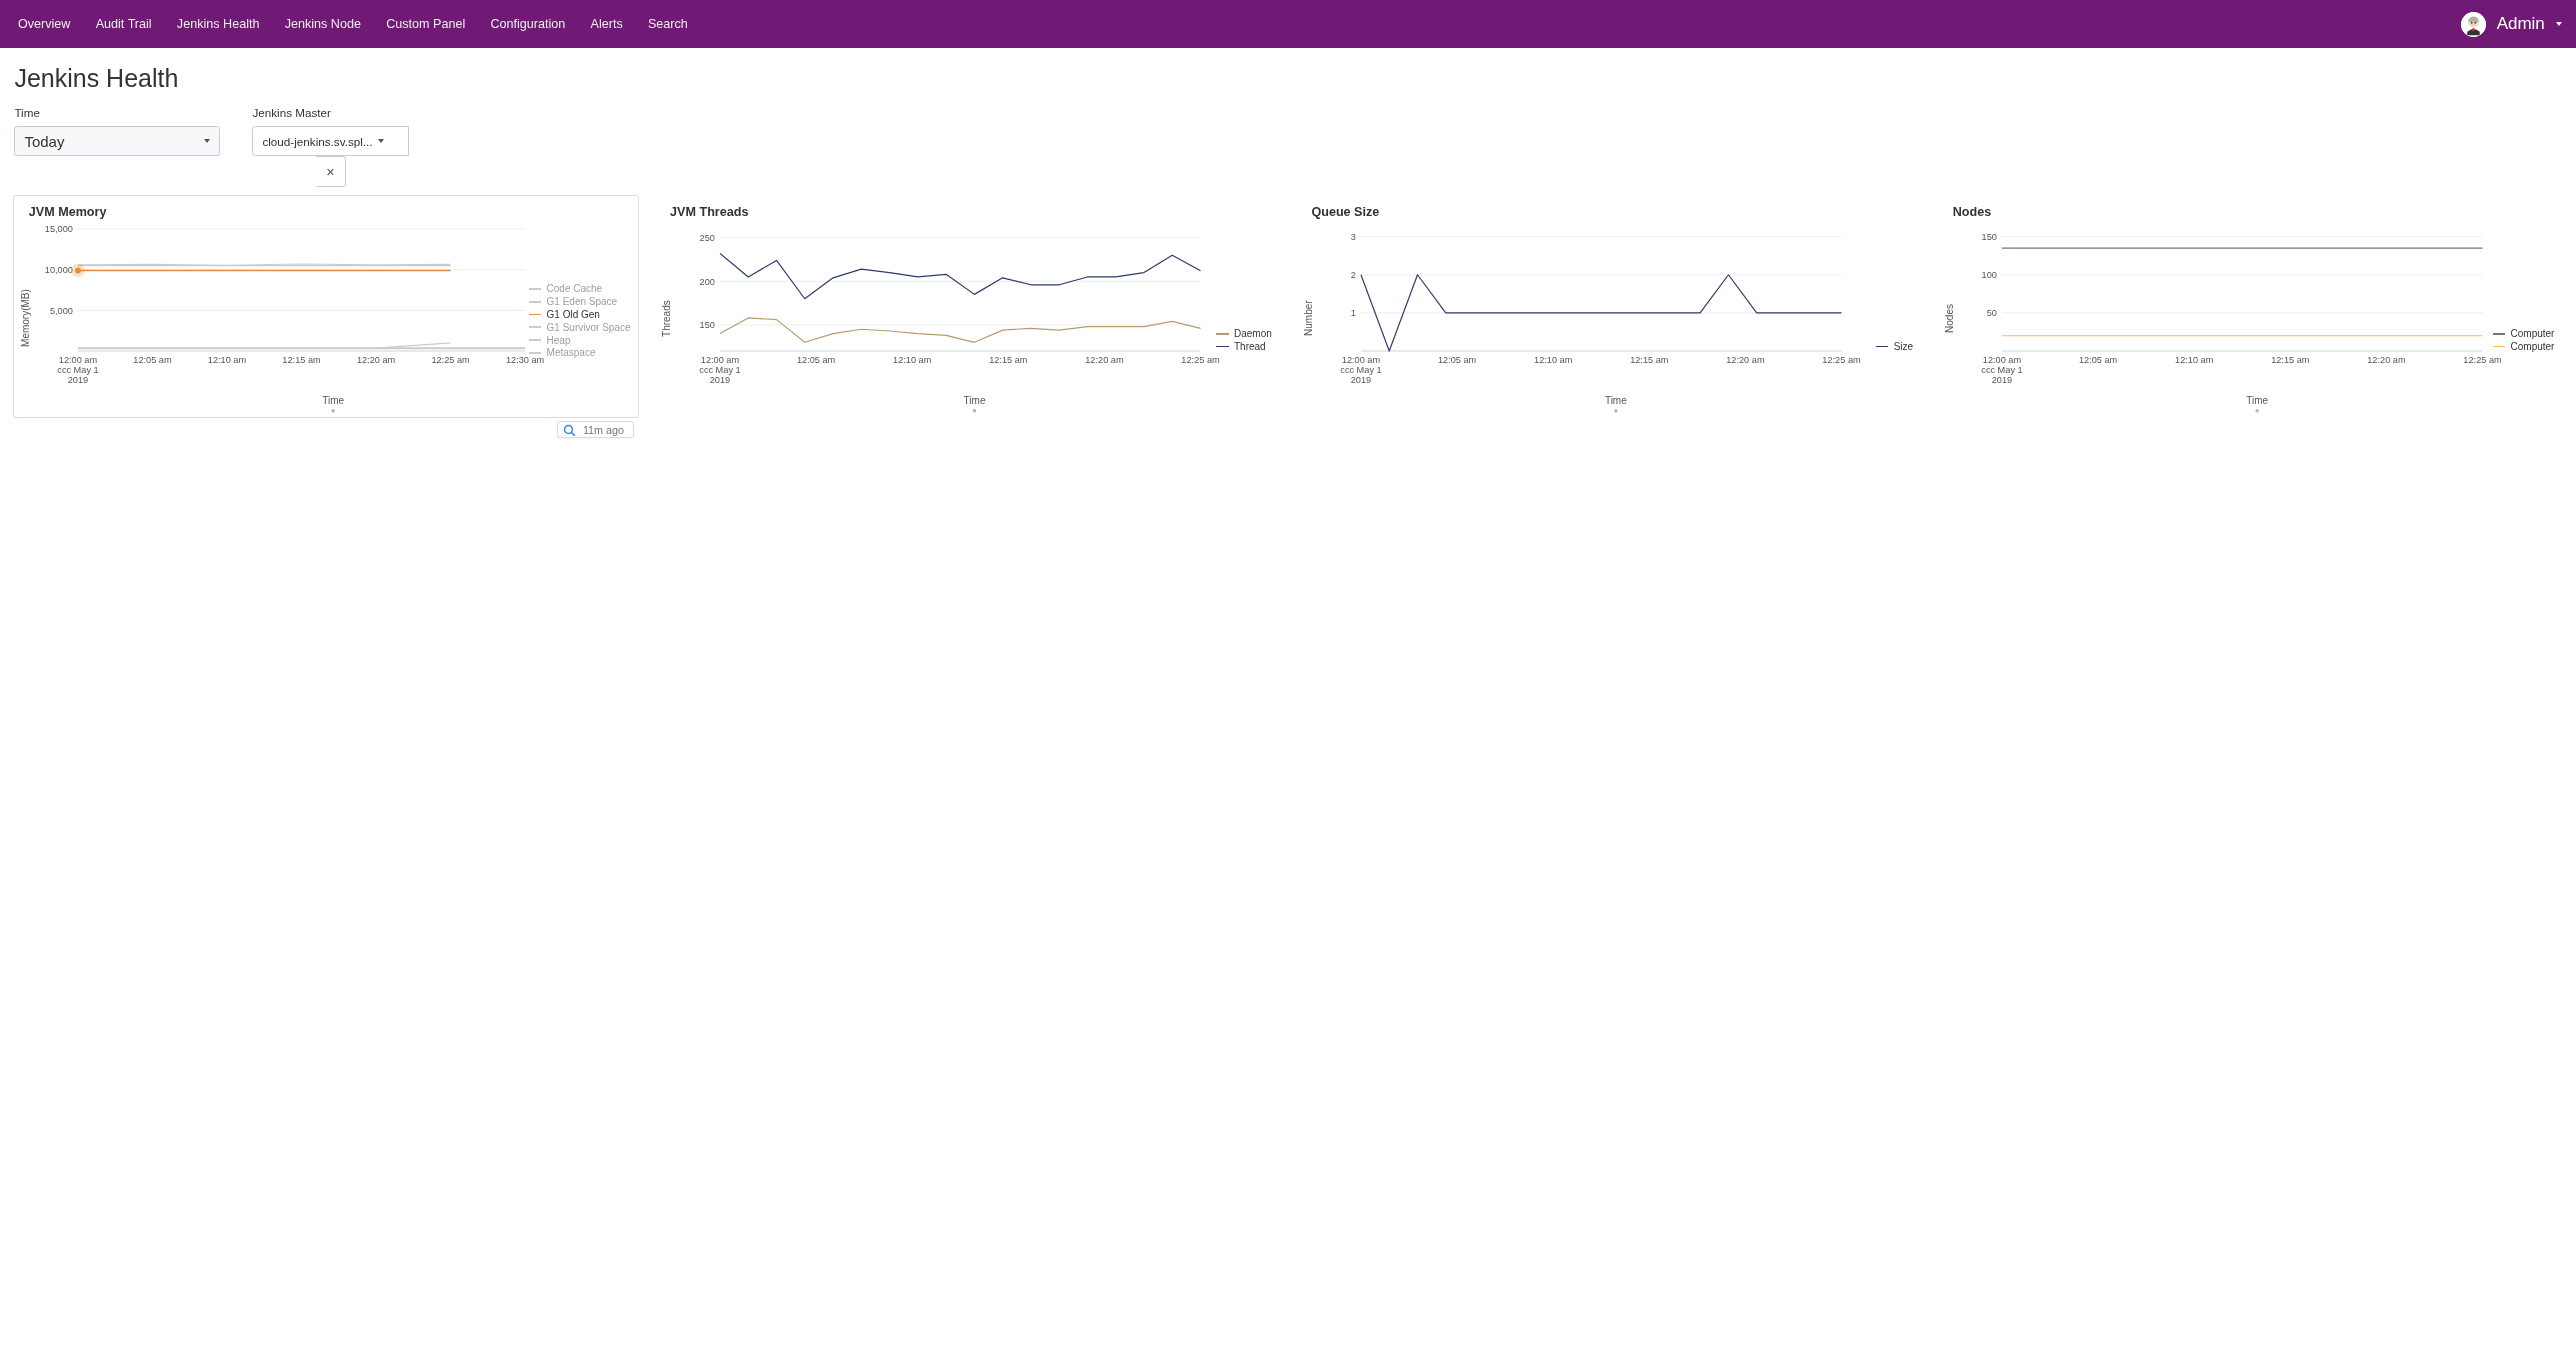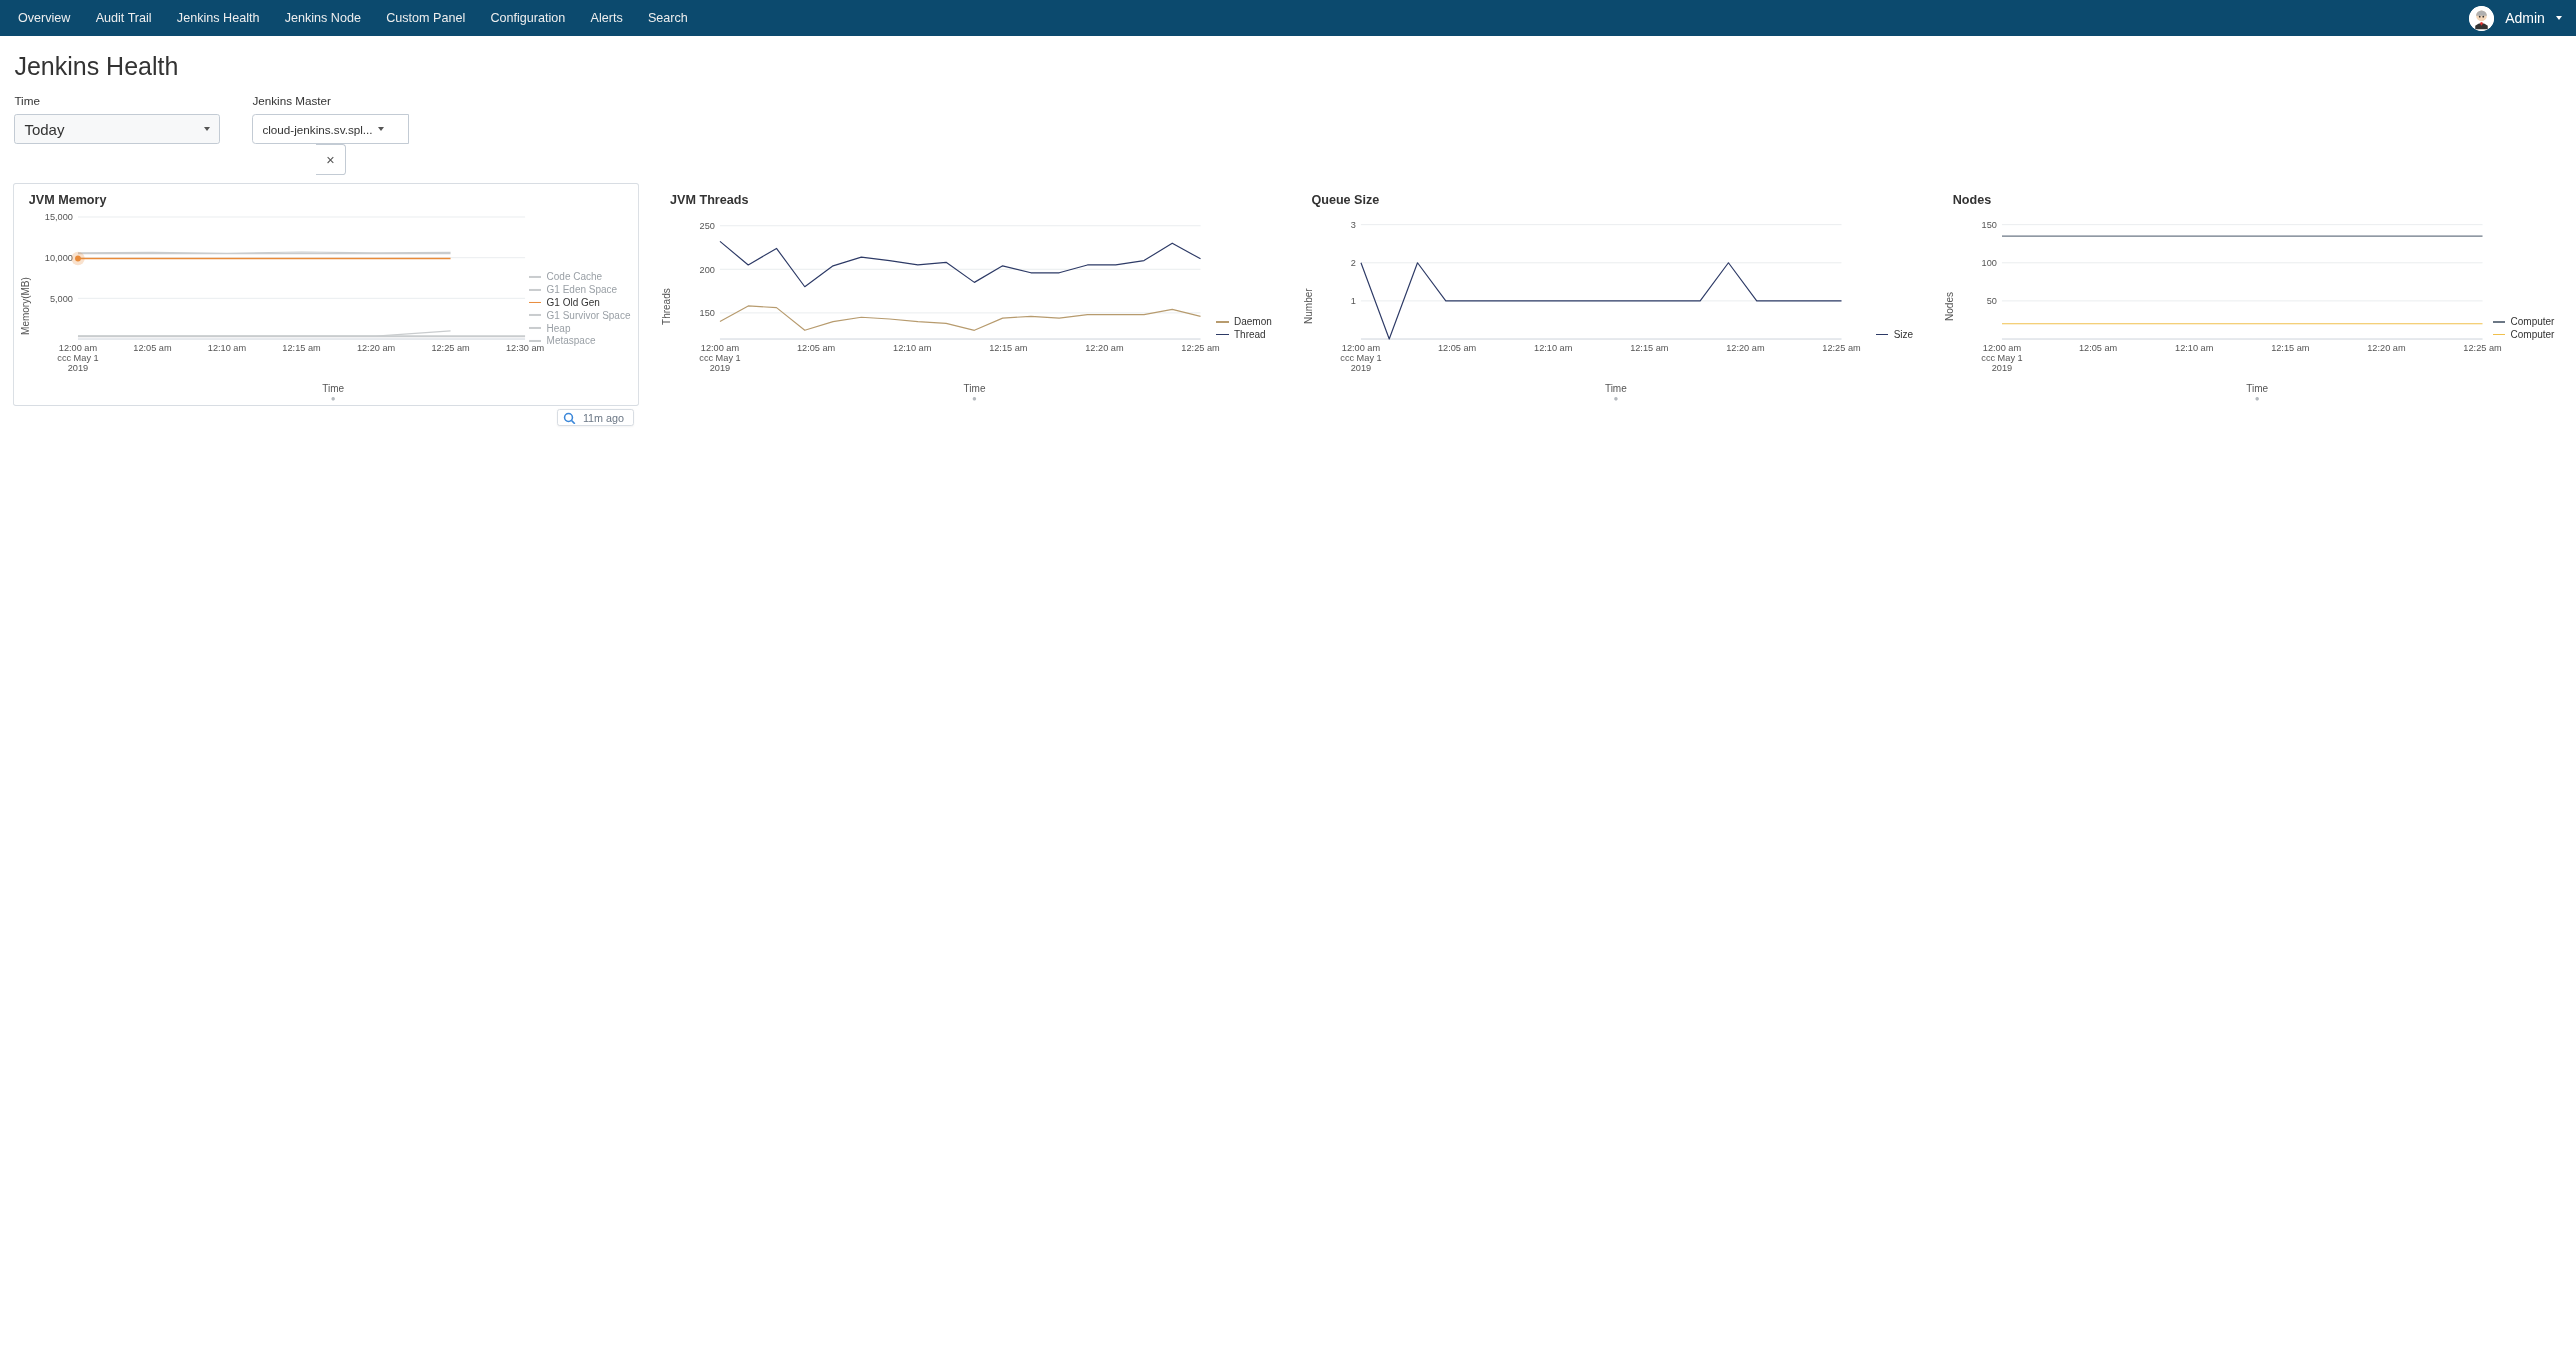--- a/index.html
+++ b/index.html
@@ -1,25 +1,25 @@
 <!DOCTYPE html>
 <html style="font-size:14.4px"><head>
 <meta charset="utf-8">
 <style>
   * { box-sizing: border-box; }
   html, body { margin: 0; padding: 0; font-family: "Helvetica Neue", Helvetica, Arial, sans-serif; color: #333; background:#fff; }
   
   
-  .navbar { background:#0c4a6e; color:#fff; display:flex; align-items:center; height:36px; padding:0 14.4px 0 7.2px; font-size:12.6px; }
+  .navbar { background:#701a75; color:#fff; display:flex; align-items:center; height:48px; padding:0 14.4px 0 7.2px; font-size:12.6px; }
   .nav-items { display:flex; gap:3.6px; }
   .nav-item { padding:0 10.8px; height:36px; display:flex; align-items:center; cursor:pointer; color:#eee; white-space:nowrap;}
   .nav-spacer { flex:1; }
   .jenkins-logo { width:25px; height:25px; border-radius:50%; background:#fff; display:flex; align-items:center; justify-content:center; overflow:hidden; }
   .admin { display:flex; align-items:center; gap:10.8px; padding-left:9px; cursor:pointer; }
-  .admin-label { color:#fff; font-size:14px; }
+  .admin-label { color:#fff; font-size:17px; }
   .caret-down { width:0; height:0; border-left:3.6px solid transparent; border-right:3.6px solid transparent; border-top:4.5px solid #fff; }
   
   
   .page { padding:12.6px 14.4px 36px 14.4px; }
   h1.page-title { margin:3.6px 0 12.6px 0; font-weight:400; font-size:25px; color:#333; }
   
   .filters { display:flex; gap:32px; align-items:flex-start; margin-bottom:9px; }
   .filter-group { display:flex; flex-direction:column; gap:3.6px; }
   .filter-label { font-size:11.7px; color:#333; margin-bottom:3.6px;}
   

